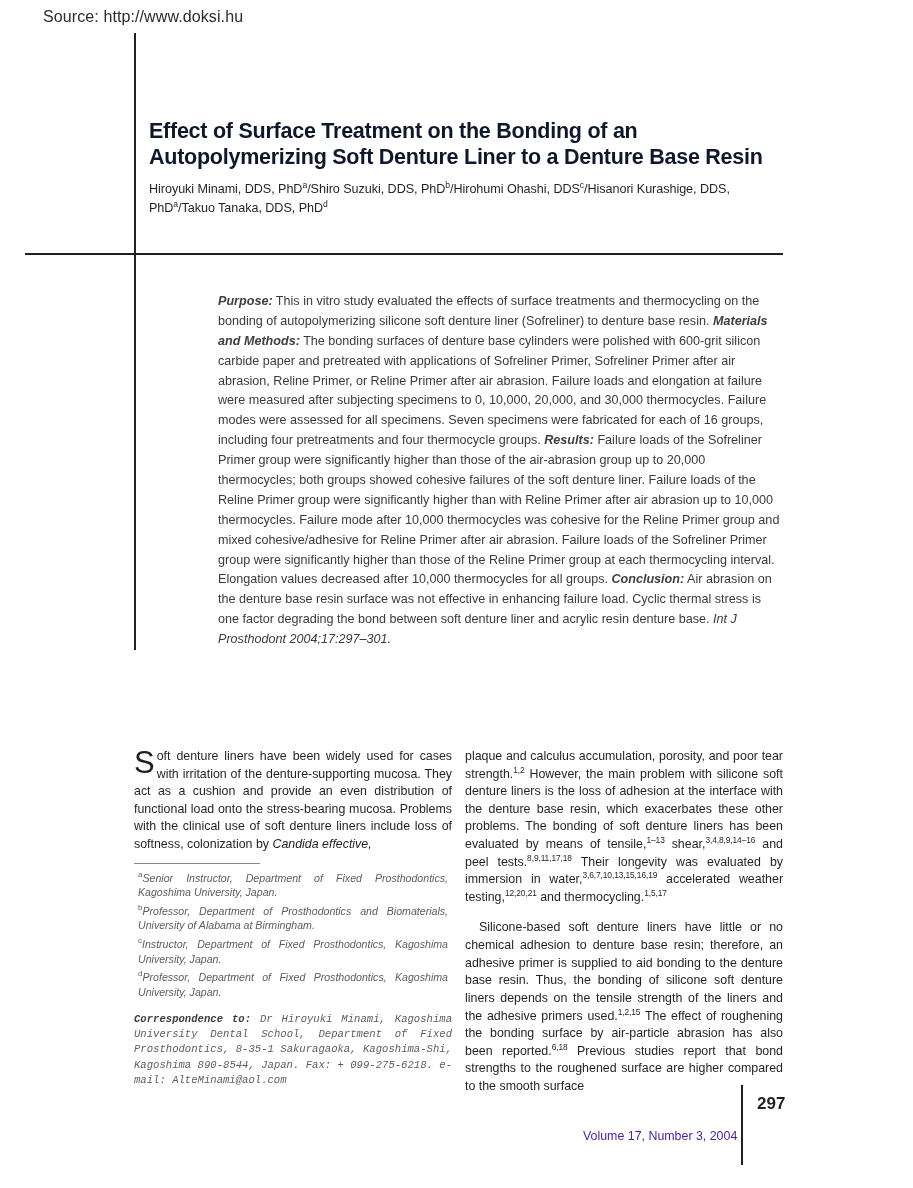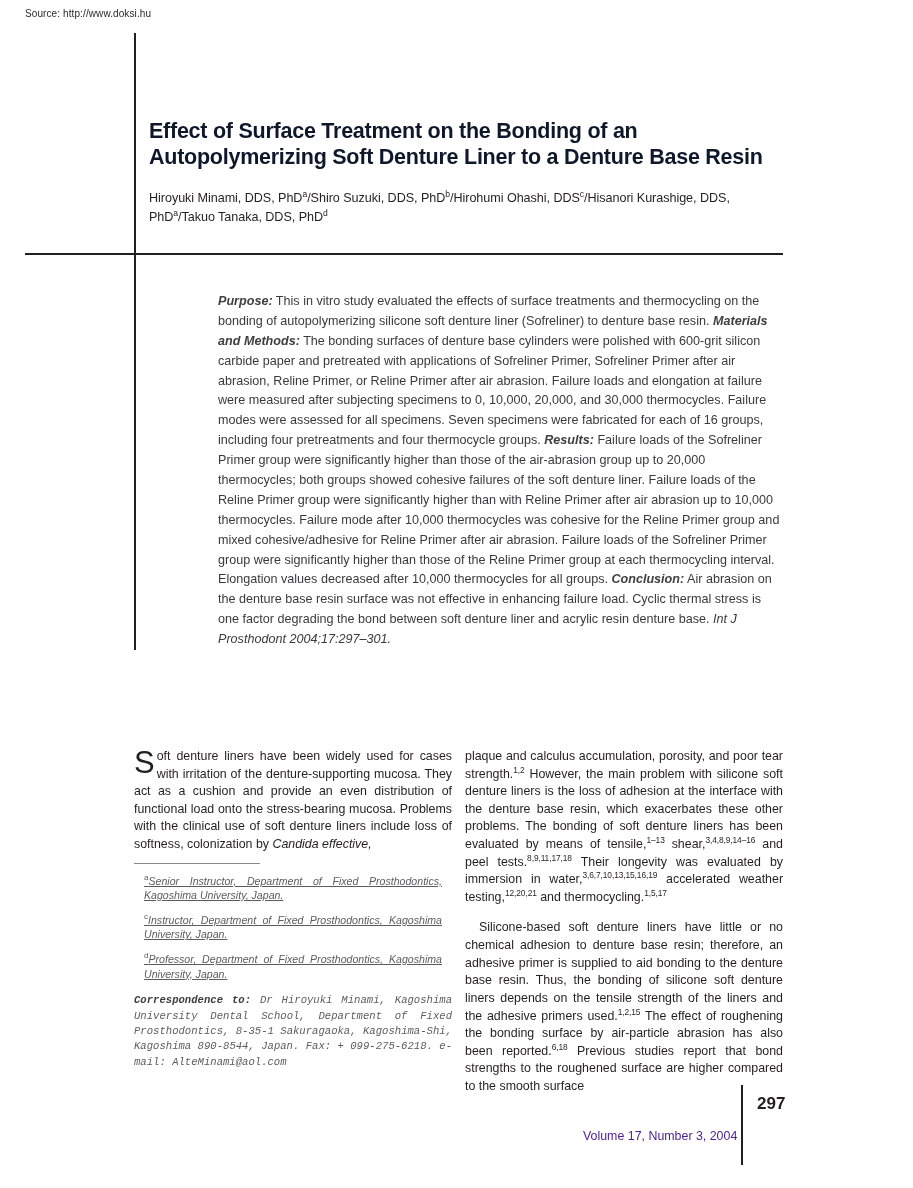--- a/index.html
+++ b/index.html
@@ -15,23 +15,23 @@
     position: relative;
     width: 913px;
     height: 1188px;
     background: #ffffff;
     overflow: hidden;
   }
 
   
   .source-line {
     position: absolute;
-    left: 25px;
+    left: 43px;
     top: 8px;
-    font-size: 10px;
+    font-size: 16px;
     color: #2b2b2b;
     letter-spacing: 0.1px;
     white-space: nowrap;
   }
 
   
   .vrule-main {
     position: absolute;
     left: 134px;
     top: 33px;
@@ -57,21 +57,21 @@
   }
   .paper-title {
     font-size: 21.5px;
     font-weight: bold;
     line-height: 1.22;
     letter-spacing: -0.25px;
     color: #0f172a;
     margin: 0;
   }
   .authors {
-    margin-top: 19px;
+    margin-top: 10px;
     font-size: 12.6px;
     line-height: 1.5;
     color: #231f20;
     letter-spacing: -0.05px;
   }
   .authors sup {
     font-size: 8.6px;
     vertical-align: super;
     line-height: 0;
   }
@@ -139,21 +139,21 @@
     background: #8a8a8a;
     margin: 9px 0 7px 0;
   }
   .footnotes {
     font-size: 10.6px;
     line-height: 1.38;
     font-style: italic;
     color: #5c5c5e;
     text-align: justify;
   }
-  .footnotes p { margin: 10px; text-decoration: underline; }
+  .footnotes p { margin: 4px; }
   .footnotes sup {
     font-size: 8px;
     vertical-align: super;
     line-height: 0;
     font-style: normal;
   }
   .correspondence {
     margin-top: 12px;
     font-size: 10.6px;
     line-height: 1.45;
@@ -212,20 +212,21 @@
 
   <div class="abstract"><b>Purpose:</b> This in vitro study evaluated the effects of surface treatments and thermocycling on the bonding of autopolymerizing silicone soft denture liner (Sofreliner) to denture base resin. <b>Materials and Methods:</b> The bonding surfaces of denture base cylinders were polished with 600-grit silicon carbide paper and pretreated with applications of Sofreliner Primer, Sofreliner Primer after air abrasion, Reline Primer, or Reline Primer after air abrasion. Failure loads and elongation at failure were measured after subjecting specimens to 0, 10,000, 20,000, and 30,000 thermocycles. Failure modes were assessed for all specimens. Seven specimens were fabricated for each of 16 groups, including four pretreatments and four thermocycle groups. <b>Results:</b> Failure loads of the Sofreliner Primer group were significantly higher than those of the air-abrasion group up to 20,000 thermocycles; both groups showed cohesive failures of the soft denture liner. Failure loads of the Reline Primer group were significantly higher than with Reline Primer after air abrasion up to 10,000 thermocycles. Failure mode after 10,000 thermocycles was cohesive for the Reline Primer group and mixed cohesive/adhesive for Reline Primer after air abrasion. Failure loads of the Sofreliner Primer group were significantly higher than those of the Reline Primer group at each thermocycling interval. Elongation values decreased after 10,000 thermocycles for all groups. <b>Conclusion:</b> Air abrasion on the denture base resin surface was not effective in enhancing failure load. Cyclic thermal stress is one factor degrading the bond between soft denture liner and acrylic resin denture base. <i>Int J Prosthodont 2004;17:297–301.</i></div>
 
   <div class="col col-left">
     <p class="body-par"><span class="dropcap">S</span><span>oft denture liners have been widely used for cases with irritation of the denture-supporting mucosa. They act as a cushion and provide an even distribution of functional load onto the stress-bearing mucosa. Problems with the clinical use of soft denture liners include loss of softness, colonization by <i>Candida effective,</i></span></p>
 
     <div class="footnote-rule"></div>
 
     <div class="footnotes">
       <p><sup>a</sup>Senior Instructor, Department of Fixed Prosthodontics, Kagoshima University, Japan.</p>
+      <p><sup>b</sup>Professor, Department of Prosthodontics and Biomaterials, University of Alabama at Birmingham.</p>
       <p><sup>c</sup>Instructor, Department of Fixed Prosthodontics, Kagoshima University, Japan.</p>
       <p><sup>d</sup>Professor, Department of Fixed Prosthodontics, Kagoshima University, Japan.</p>
     </div>
 
     <div class="correspondence"><b>Correspondence to:</b> Dr Hiroyuki Minami, Kagoshima University Dental School, Department of Fixed Prosthodontics, 8-35-1 Sakuragaoka, Kagoshima-Shi, Kagoshima 890-8544, Japan. Fax: + 099-275-6218. e-mail: AlteMinami@aol.com</div>
   </div>
 
   <div class="col col-right">
     <p class="body-par">plaque and calculus accumulation, porosity, and poor tear strength.<sup>1,2</sup> However, the main problem with silicone soft denture liners is the loss of adhesion at the interface with the denture base resin, which exacerbates these other problems. The bonding of soft denture liners has been evaluated by means of tensile,<sup>1–13</sup> shear,<sup>3,4,8,9,14–16</sup> and peel tests.<sup>8,9,11,17,18</sup> Their longevity was evaluated by immersion in water,<sup>3,6,7,10,13,15,16,19</sup> accelerated weather testing,<sup>12,20,21</sup> and thermocycling.<sup>1,5,17</sup></p>
     <p class="body-par">Silicone-based soft denture liners have little or no chemical adhesion to denture base resin; therefore, an adhesive primer is supplied to aid bonding to the denture base resin. Thus, the bonding of silicone soft denture liners depends on the tensile strength of the liners and the adhesive primers used.<sup>1,2,15</sup> The effect of roughening the bonding surface by air-particle abrasion has also been reported.<sup>6,18</sup> Previous studies report that bond strengths to the roughened surface are higher compared to the smooth surface</p>

